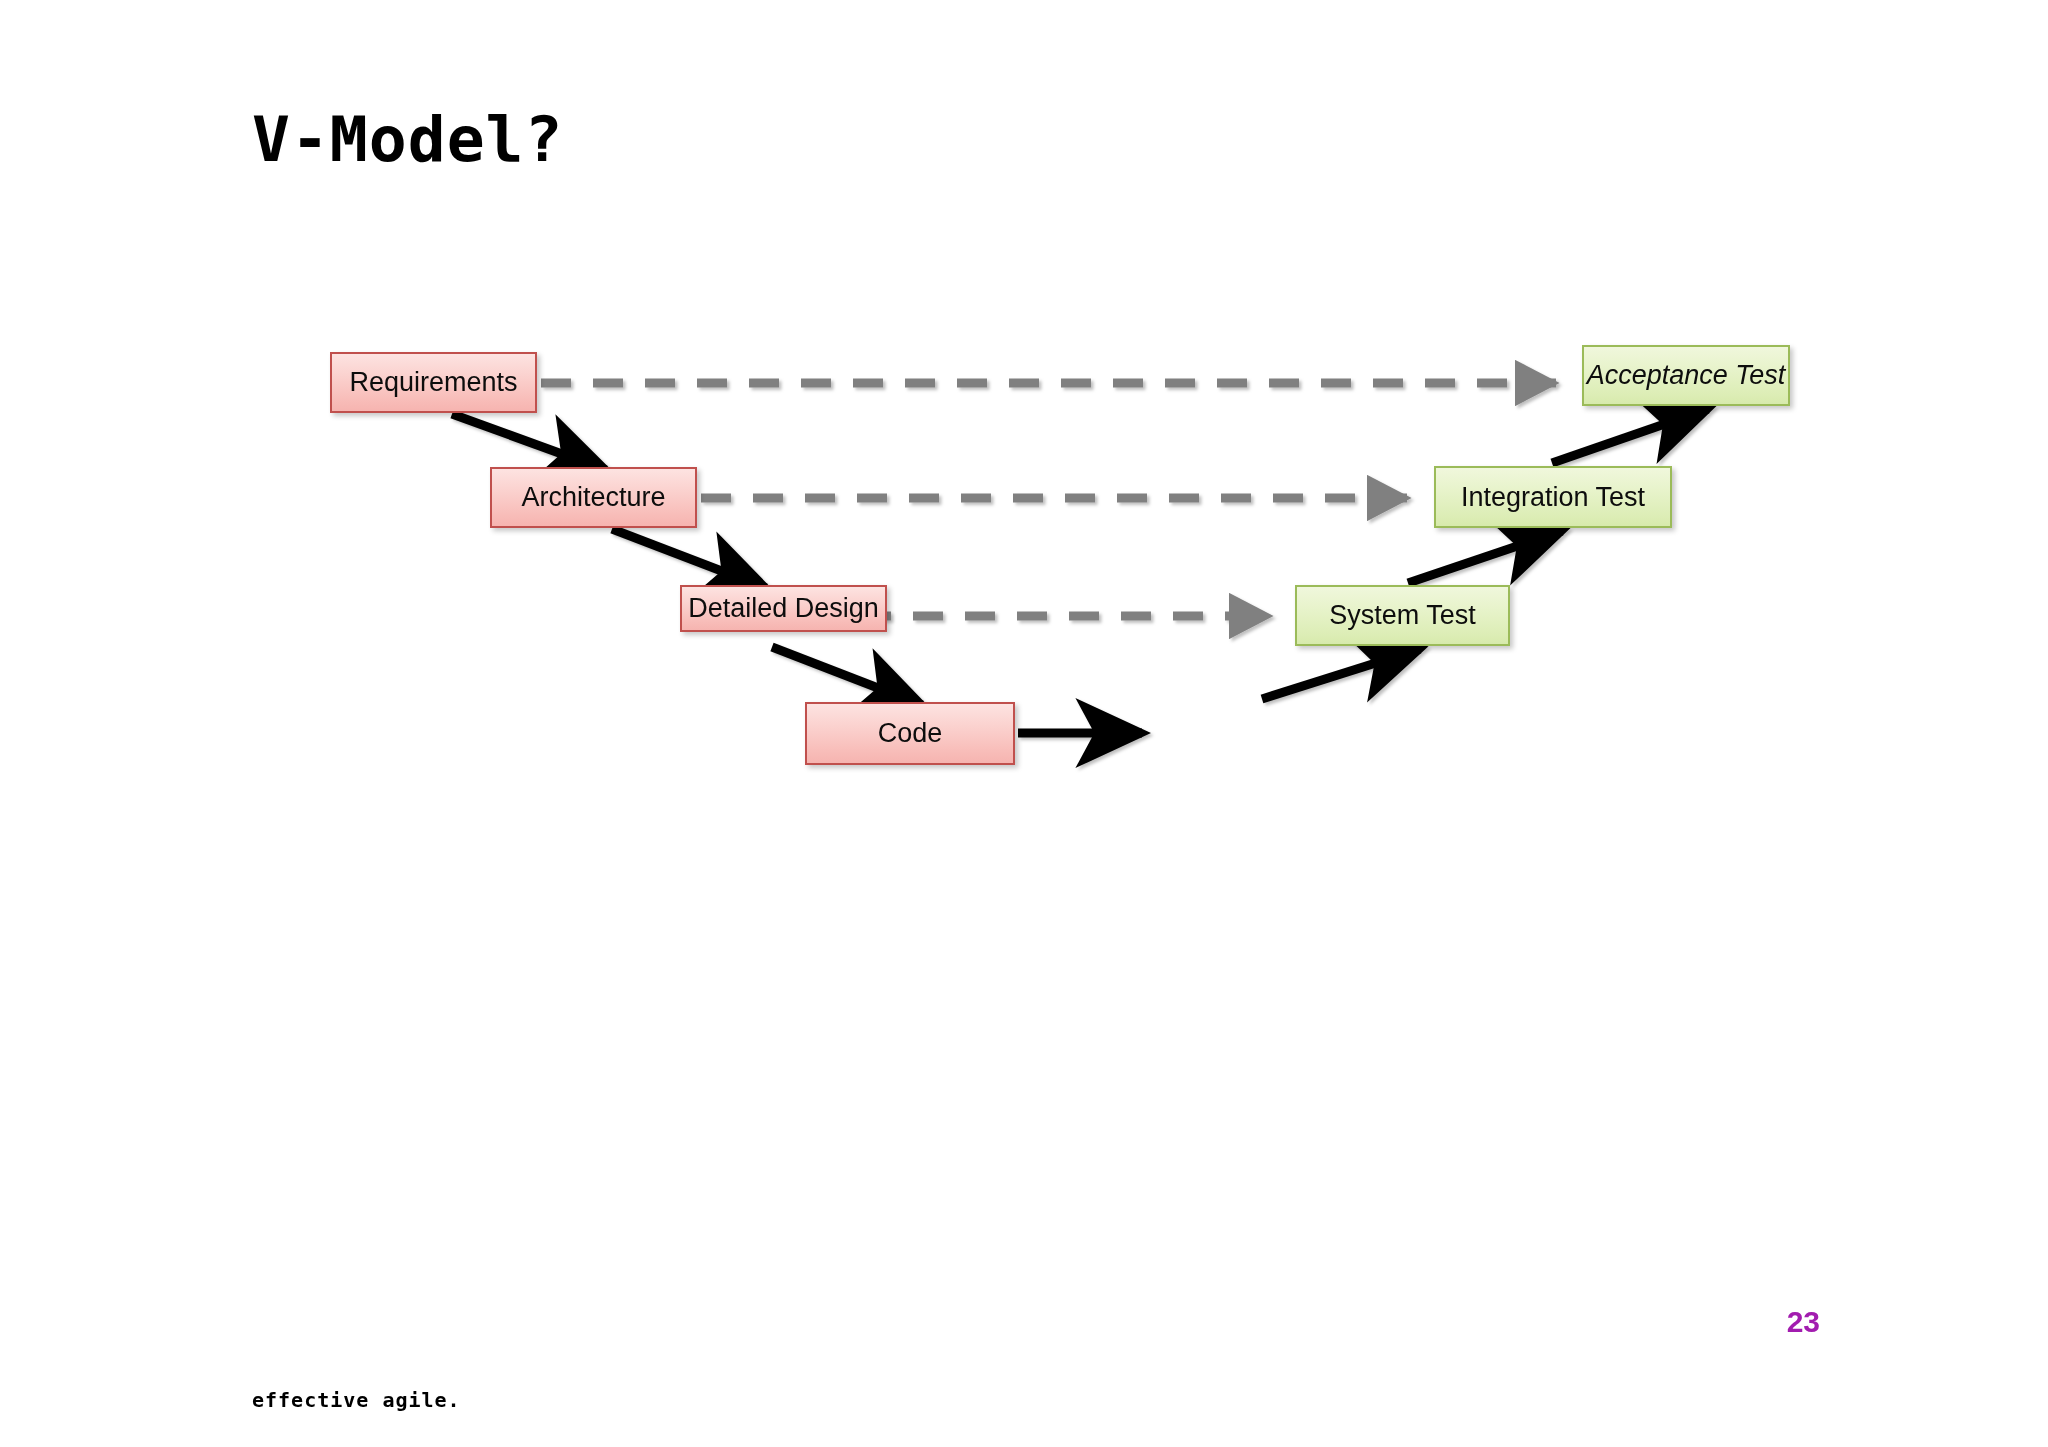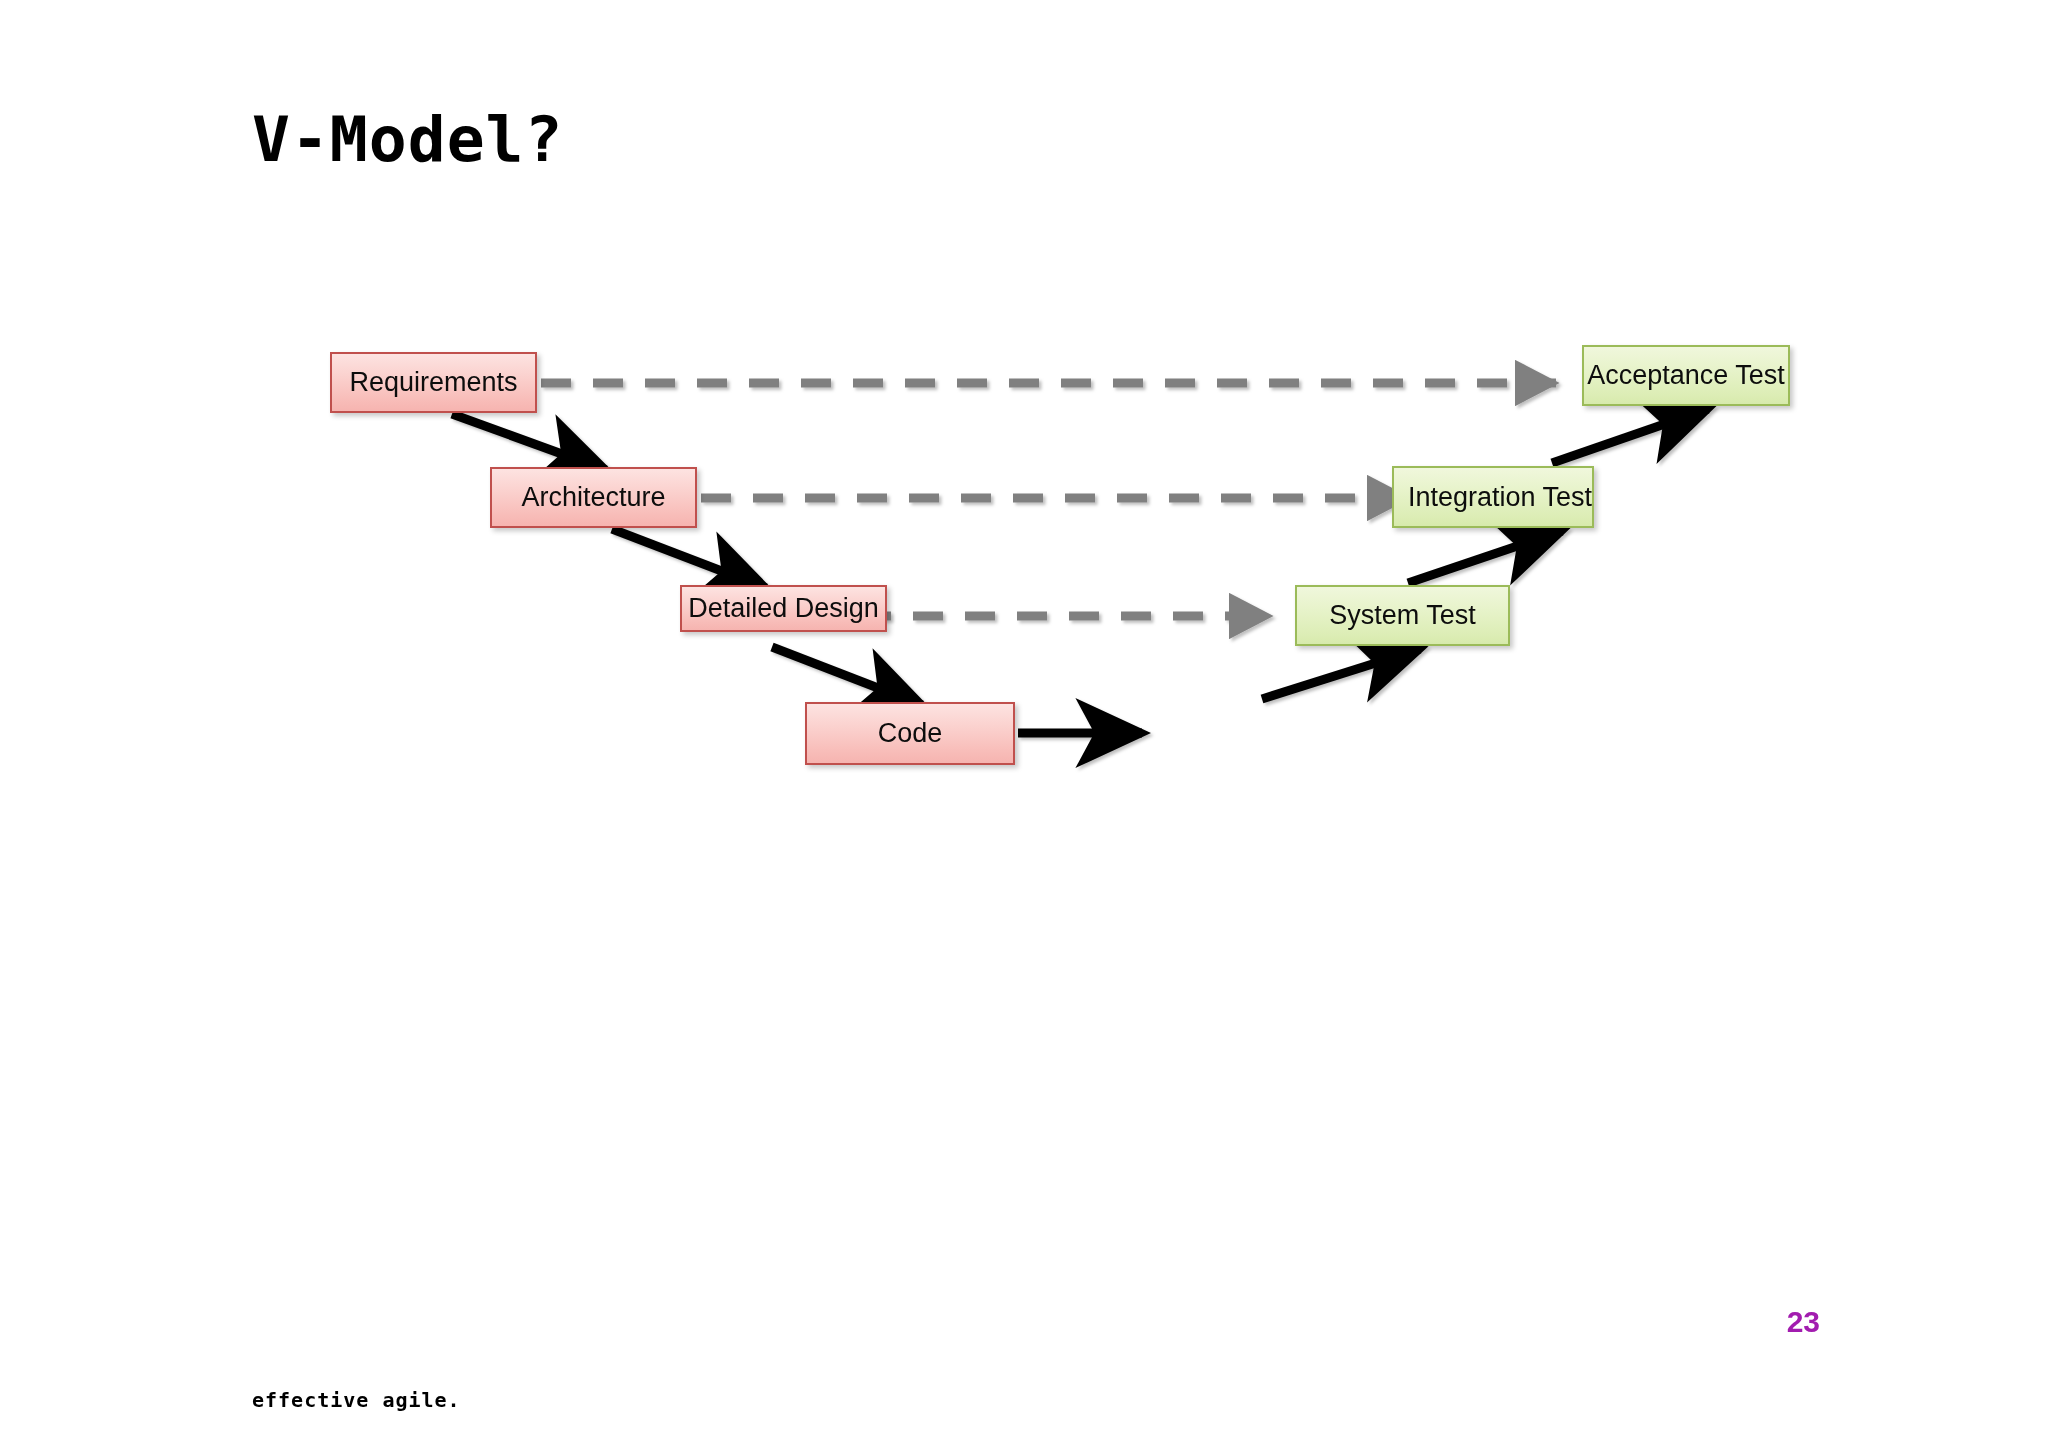--- a/index.html
+++ b/index.html
@@ -155,25 +155,25 @@
 
     <div class="vbox dev" style="left:805px; top:702px; width:210px; height:63px;">
       <span>Code</span>
     </div>
 
 
     <div class="vbox test" style="left:1295px; top:585px; width:215px; height:61px;">
       <span>System Test</span>
     </div>
 
-    <div class="vbox test" style="left:1392px; top:466px; width:202px; height:62px;justify-content:flex-end;">
+    <div class="vbox test" style="left:1434px; top:466px; width:238px; height:62px;">
       <span>Integration Test</span>
     </div>
 
-    <div class="vbox test" style="left:1582px; top:345px; width:208px; height:61px;">
+    <div class="vbox test" style="left:1582px; top:345px; width:208px; height:61px;font-style:italic;">
       <span>Acceptance Test</span>
     </div>
 
   </div>
 
   <div class="footer-brand">effective agile.</div>
 
   <div class="footer-page">23</div>
 
 </div>

